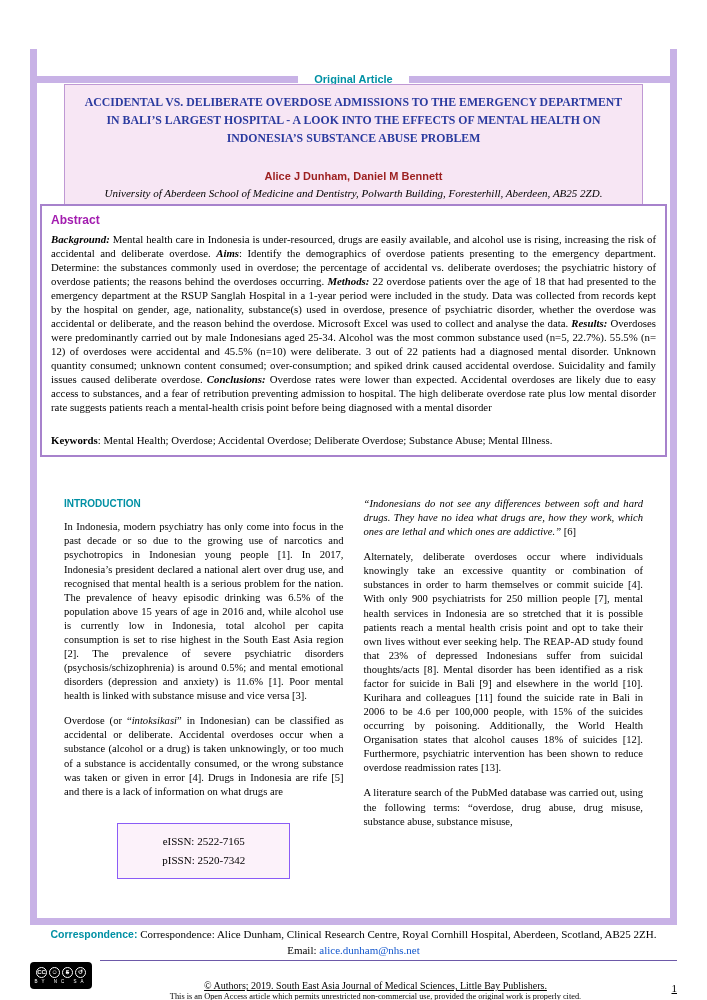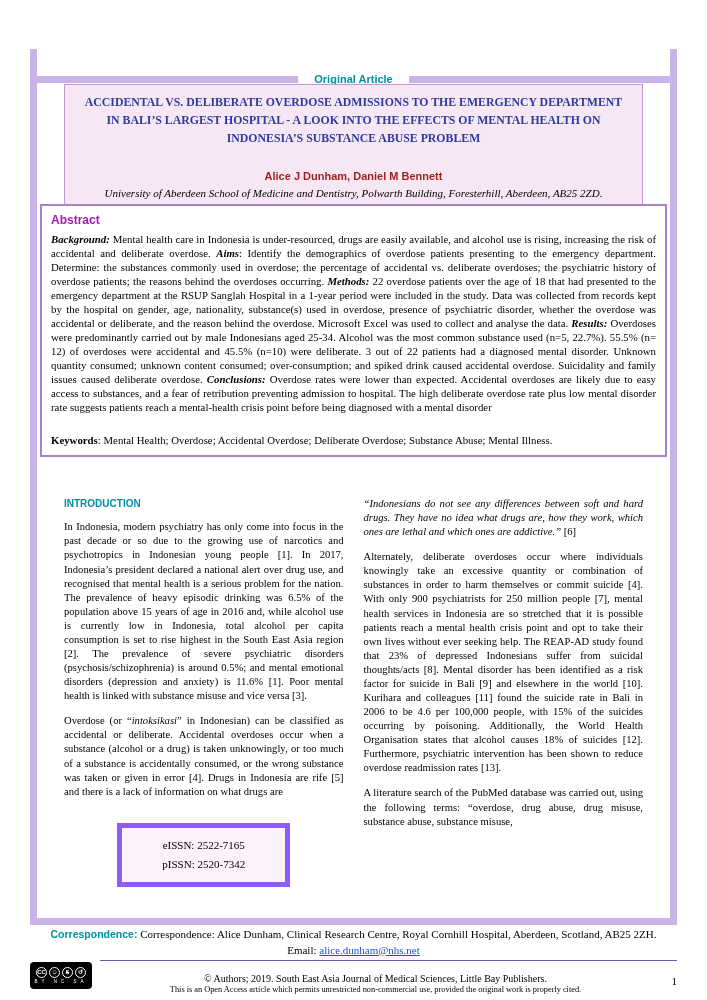--- a/index.html
+++ b/index.html
@@ -70,34 +70,34 @@
   .col { flex: 1; font-size: 10.6px; line-height: 1.33; text-align: justify; }
   .col p { margin-bottom: 11px; }
   .section-heading {
     font-family: "Liberation Sans", sans-serif;
     font-weight: bold; font-size: 10px; color: #0090a4; margin-bottom: 10px;
     text-align: left;
   }
   .quote i { font-style: italic; }
   .issn-box {
     width: 62%; margin: 24px auto 0;
-    border: 5px solid #8b5cf6; background: #fcf2fa;
+    border: 1px solid #8b5cf6; background: #fcf2fa;
     text-align: center; font-size: 11px; line-height: 1.75; padding: 8px 16px;
   }
 
   
   .correspondence {
     position: absolute; top: 927px; left: 42px; right: 42px;
     font-size: 11px; line-height: 1.45; text-align: center;
   }
   .corr-label {
     font-family: "Liberation Sans", sans-serif;
     font-weight: bold; color: #0090a4; font-size: 10.5px;
   }
-  .email { color: #1155cc; text-decoration: underline; cursor: pointer; }
+  .email { color: #1155cc; cursor: pointer; }
 
   
   .footer {
     position: absolute; top: 960px; left: 30px; right: 30px;
     display: flex; align-items: flex-start; gap: 8px;
   }
   .cc-badge {
     width: 62px; height: 27px; background: #000; border-radius: 4px;
     display: flex; flex-direction: column; align-items: center; justify-content: center;
     color: #fff; flex: 0 0 auto; margin-top: 2px;
@@ -108,21 +108,21 @@
     font-family: "Liberation Sans", sans-serif; font-size: 6px; font-weight: bold;
     display: flex; align-items: center; justify-content: center; line-height: 1;
   }
   .cc-circle.nc { text-decoration: line-through; }
   .cc-sub {
     font-family: "Liberation Sans", sans-serif;
     font-size: 4.5px; letter-spacing: 4px; margin-top: 1.5px;
   }
   .footer-main {
     flex: 1; border-top: 1.5px solid #6d59a8;
-    display: flex; align-items: flex-start; padding-top: 12px;
+    display: flex; align-items: flex-start; padding-top: 19px; text-decoration: underline;
   }
   .footer-center { flex: 1; text-align: center; }
   .copyright { font-size: 10px; }
   .license-note { font-size: 8.3px; margin-top: 1px; }
   .page-num { width: 26px; text-align: right; font-size: 11px; padding-top: 2px; }
 </style>
 </head>
 <body>
 
 <div class="page">

